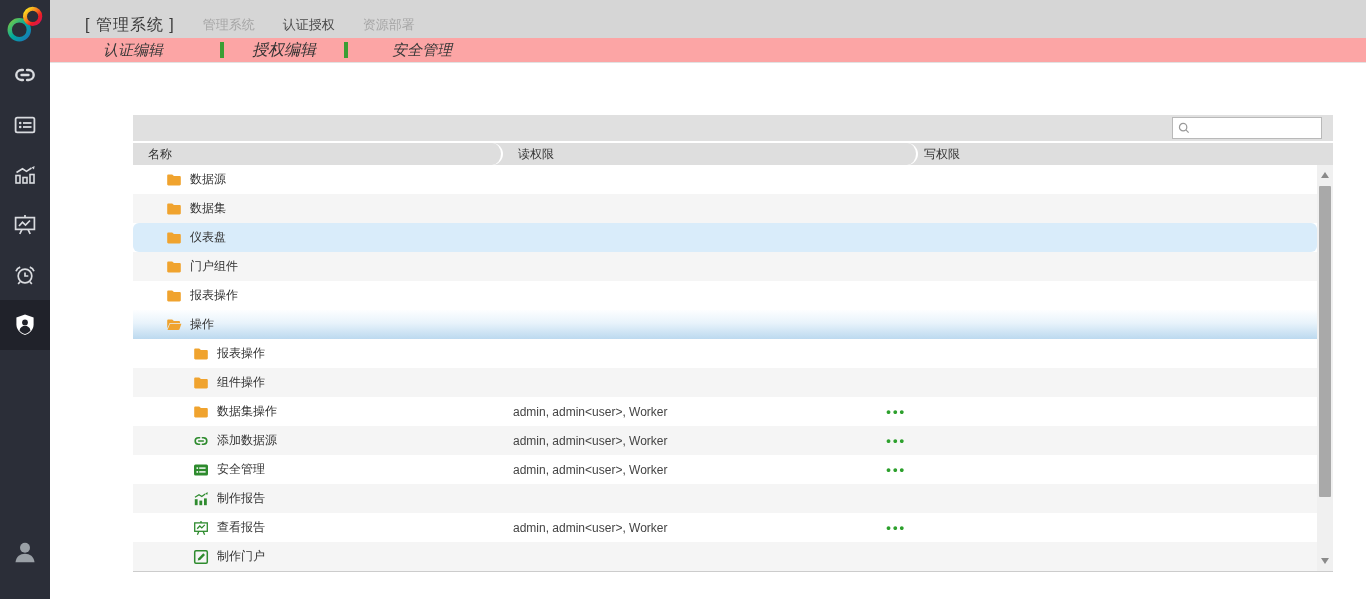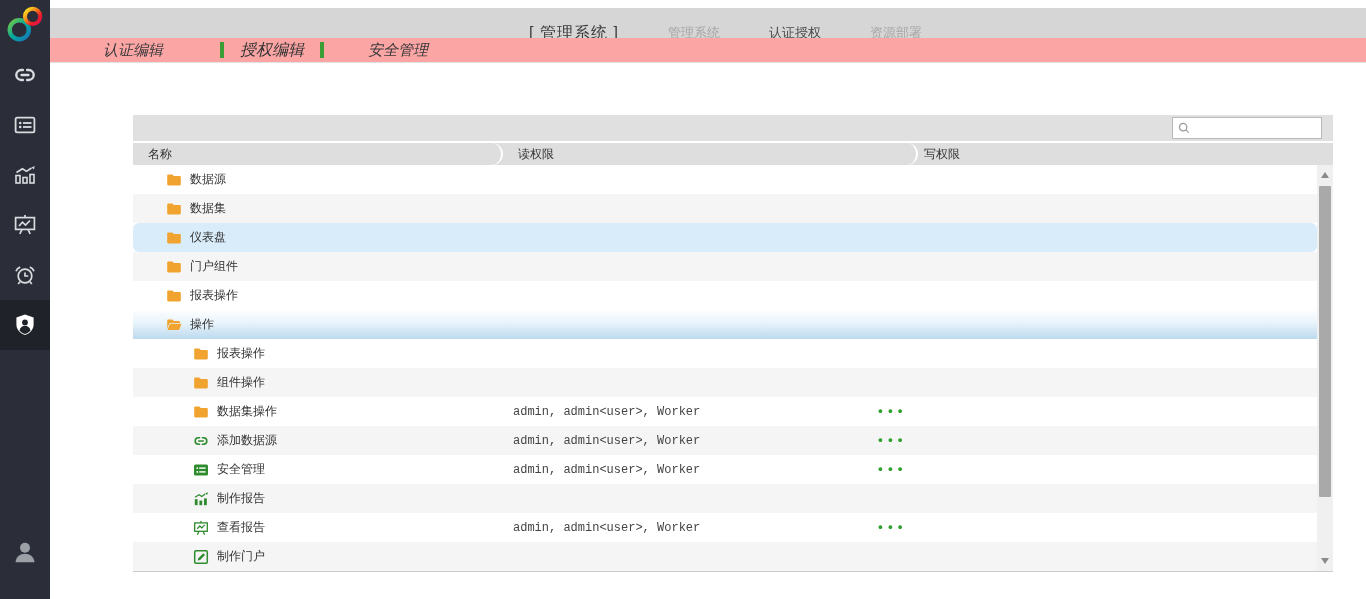--- a/index.html
+++ b/index.html
@@ -11,55 +11,55 @@
     background:#2b2e38; z-index:5; }
   .logo-tile { width:50px; height:50px; display:flex; align-items:center; justify-content:center; }
   .side-item { width:50px; height:50px; display:flex; align-items:center; justify-content:center;
     color:#d9dbdf; cursor:pointer; }
   .side-item.active { background:#20222a; color:#fff; }
   .side-item svg { display:block; }
   .side-bottom { position:absolute; bottom:22px; left:0; width:50px; height:50px;
     display:flex; align-items:center; justify-content:center; color:#9aa0a6; }
 
   
-  .topbar { position:absolute; left:50px; top:8px; right:0; height:50px;
-    background:#d6d6d6; display:flex; align-items:center;justify-content:center; }
+  .topbar { position:absolute; left:50px; top:0; right:0; height:50px;
+    background:#d6d6d6; display:flex; align-items:center; }
   .app-title { margin-left:35px; font-size:16px; color:#3a3a3a; letter-spacing:1px; white-space:nowrap; }
-  .top-tab { margin-left:49px; font-size:13px; color:#a6a6a6; cursor:pointer; white-space:nowrap; }
+  .top-tab { margin-left:28px; font-size:13px; color:#a6a6a6; cursor:pointer; white-space:nowrap; }
   .top-tab.active { color:#4a4a4a; }
 
   
   .subnav { position:absolute; left:50px; top:38px; right:0; height:25px;
     background:#fca5a5; border-bottom:1px solid #e2e2e2;
     display:flex; align-items:center;font-style:italic; }
   .sub-tab { font-size:15px; color:#3a3a3a; cursor:pointer; white-space:nowrap; }
   .sub-tab.t1 { margin-left:53px; }
   .sub-tab.t3 { margin-left:44px; }
   .sub-tab-active { margin-left:57px; display:flex; align-items:center; cursor:pointer; }
   .accent-bar { width:4px; height:16px; background:#3a9e35; }
-  .sub-tab-active .lbl { font-size:16px; color:#333; margin:0 16px; }
+  .sub-tab-active .lbl { font-size:16px; color:#333; margin:0 28px; }
 
   
   .panel { position:absolute; left:133px; top:115px; width:1200px; }
   .toolbar { height:26px; background:#e0e0e0; position:relative; }
   .search-box { position:absolute; right:11px; top:2px; width:150px; height:22px;
     background:#fff; border:1px solid #b9b9b9; display:flex; align-items:center; }
   .search-box svg { margin-left:4px; flex:none; }
   .search-box input { border:none; outline:none; flex:1; min-width:0; height:18px;
     font-size:12px; font-family:inherit; background:transparent; }
   .gap { height:2px; background:#fff; }
   .thead { height:22px; background:#dedede; display:flex; font-size:12px; color:#333; }
   .th { display:flex; align-items:center; padding-left:15px;border-radius:11px; }
   .th.c1 { width:370px; border-right:2px solid #fff; padding-left:15px; }
   .th.c2 { width:415px; border-right:2px solid #fff; }
   .th.c3 { flex:1; padding-left:6px; }
 
   .tbody { position:relative; border-bottom:1px solid #ccc; }
   .row { height:29px; display:flex; align-items:center; width:1184px;
-    font-size:12px; color:#333; cursor:pointer;font-family:Liberation Mono, monospace; }
+    font-size:12px; color:#333; cursor:pointer; }
   .row.alt { background:#f5f5f5; }
   .row.hover { background:#d9ecfa;border-radius:6px; }
   .row.selected { background:linear-gradient(180deg,#fdfeff 0%,#e8f3fb 45%,#bcd9ef 100%); }
   .cell-name { width:370px; display:flex; align-items:center; flex:none; }
   .lv1 .cell-name { padding-left:33px; }
   .lv2 .cell-name { padding-left:60px; }
   .tree-icon { width:16px; height:16px; flex:none; margin-right:8px; }
   .tree-icon.green { color:#2e8b2e; }
   .cell-read { width:417px; flex:none; display:flex; align-items:center;
     justify-content:space-between; padding-left:10px; padding-right:14px; color:#444; }

